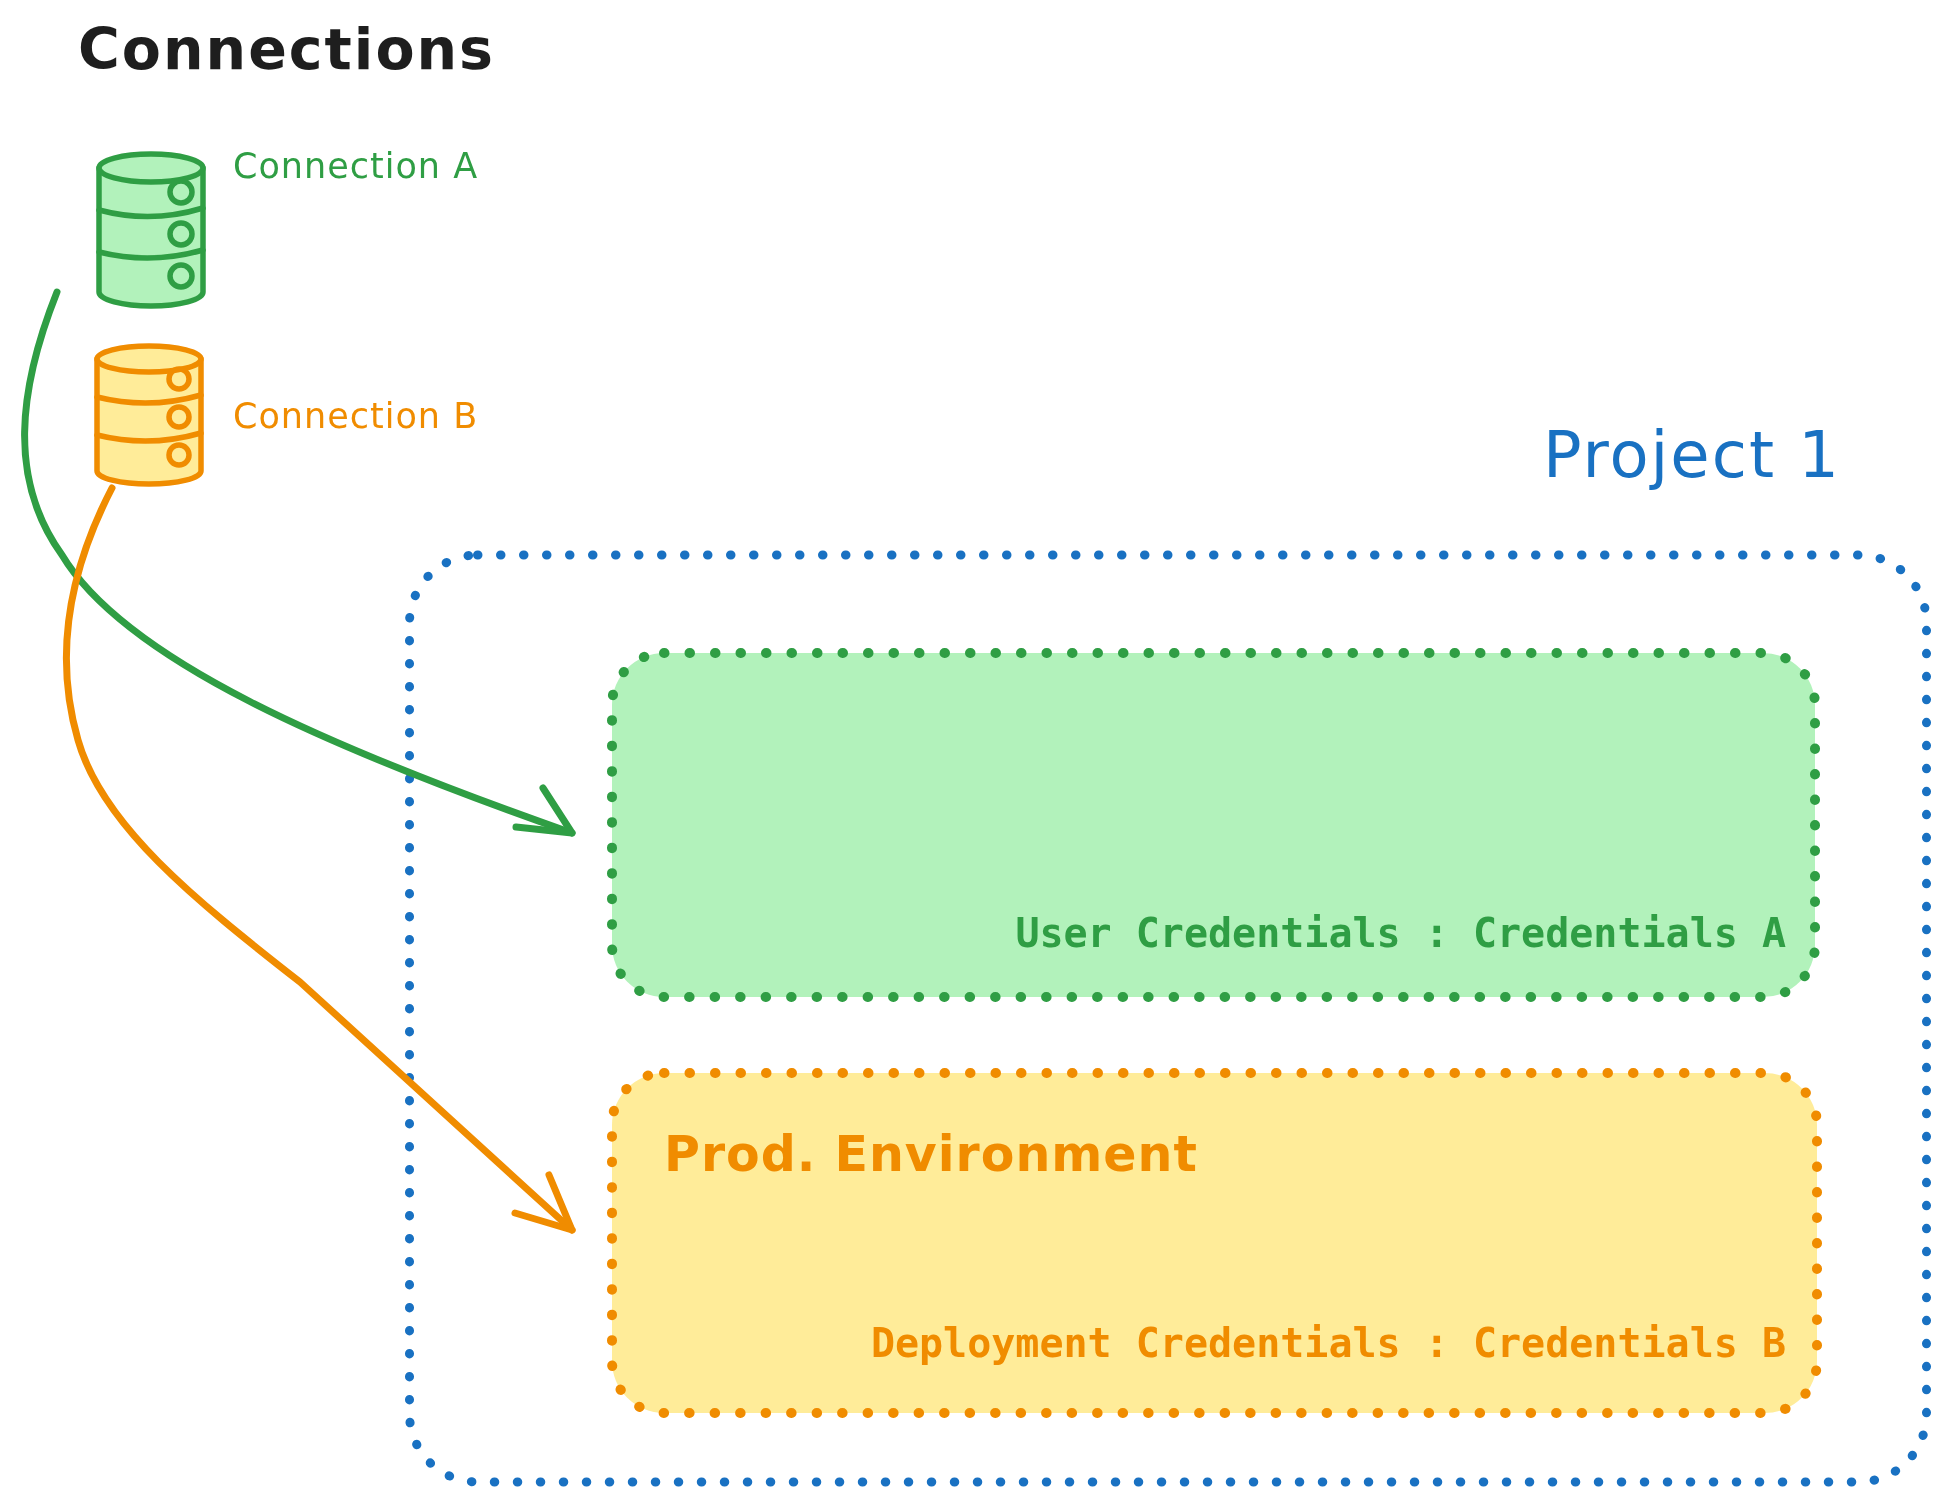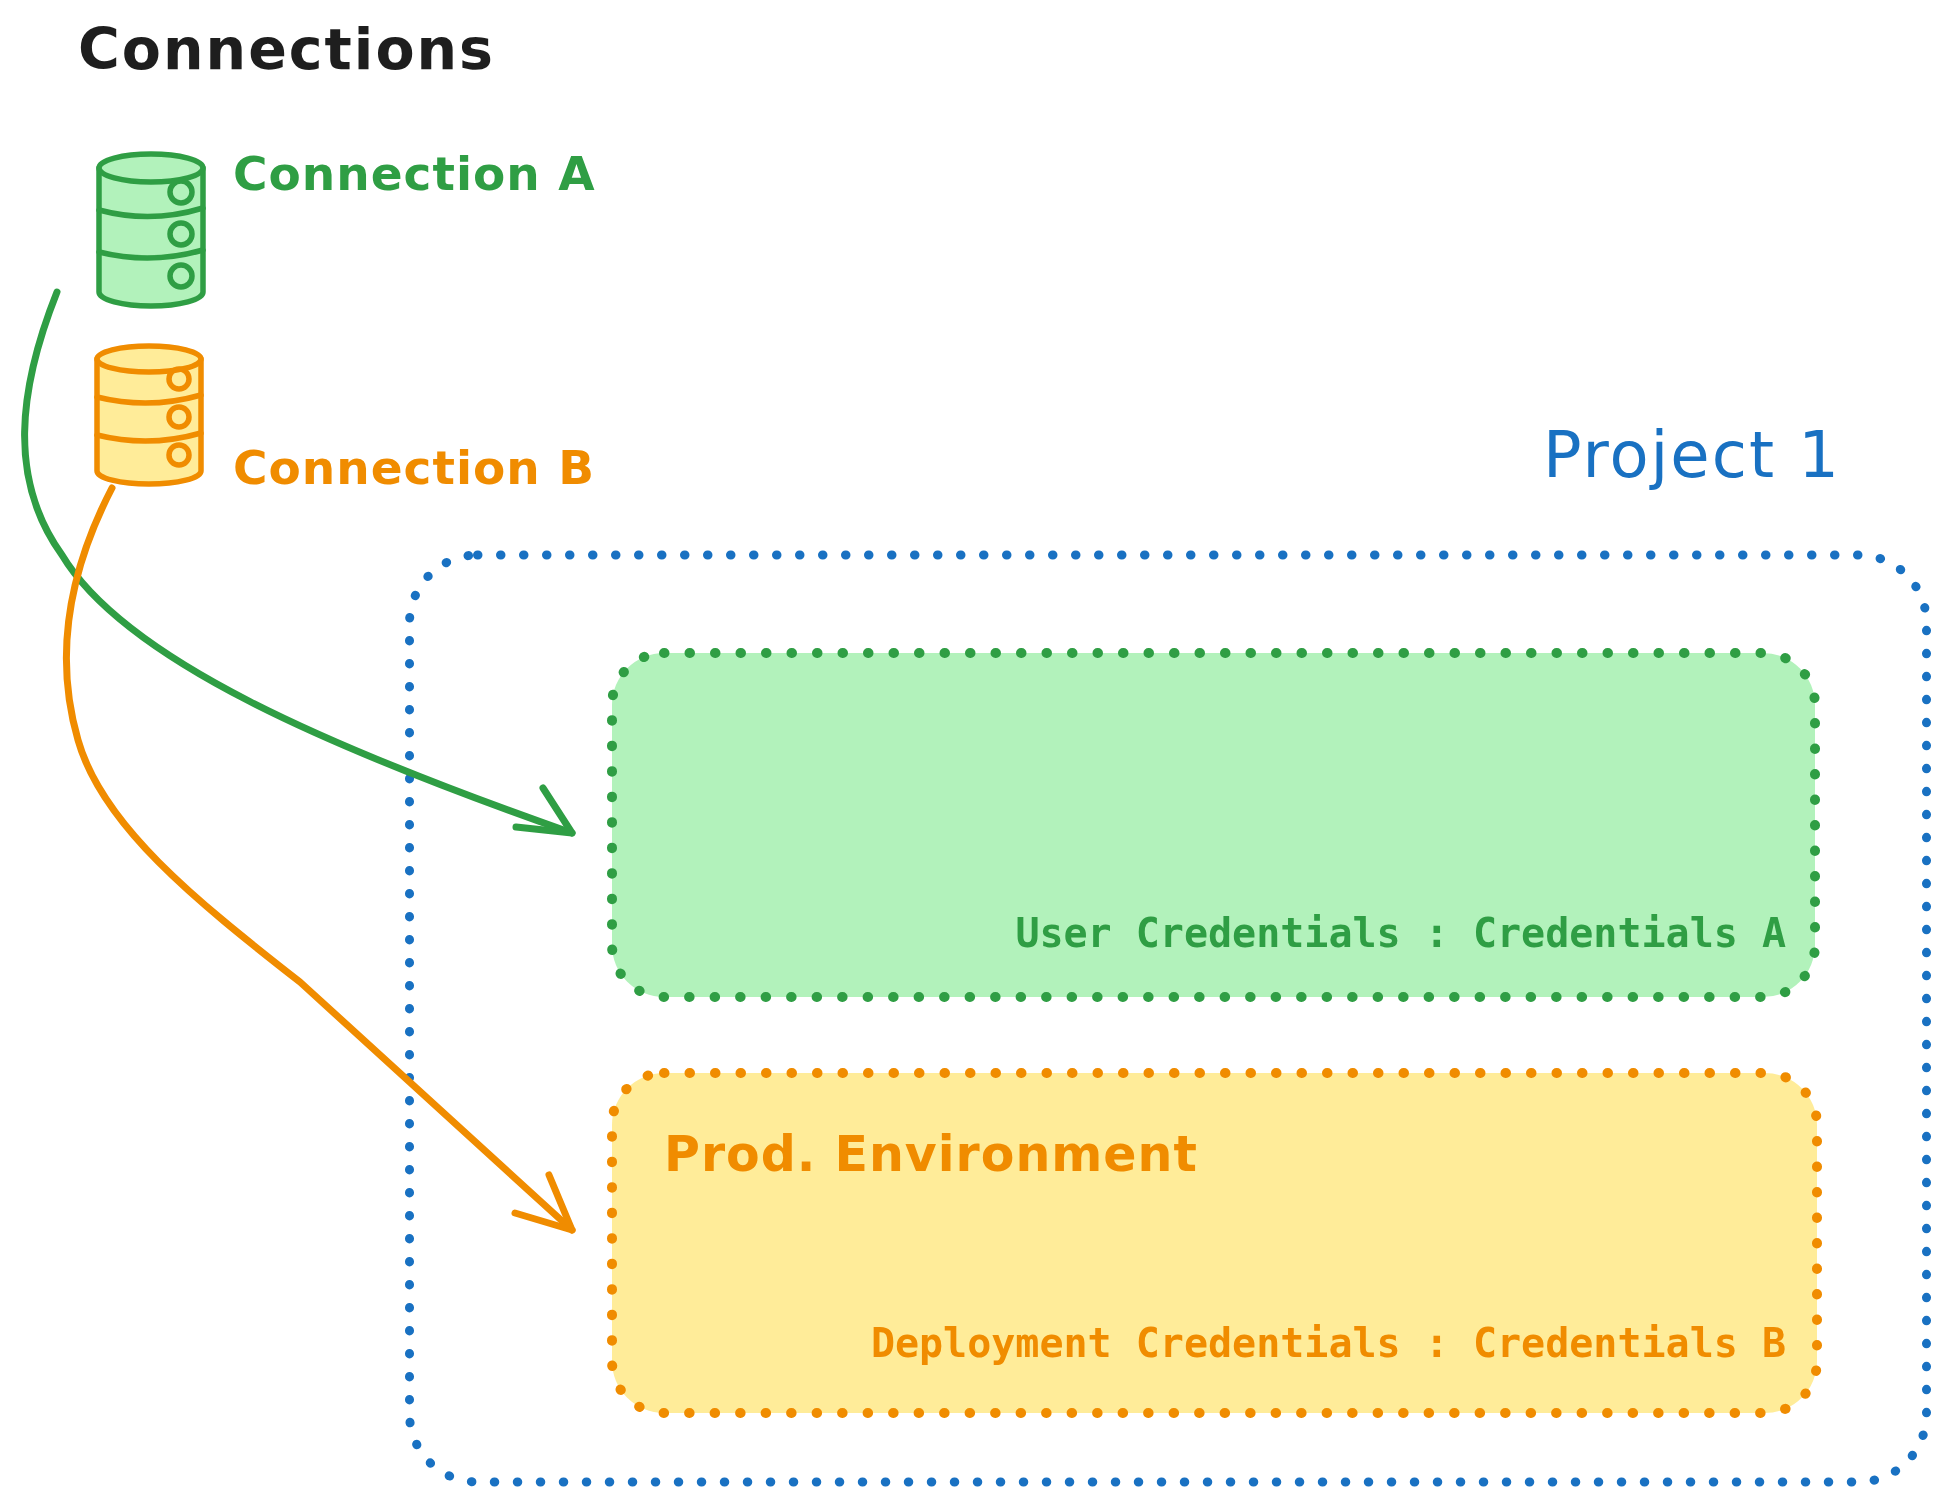--- a/index.html
+++ b/index.html
@@ -17,23 +17,23 @@
     width: 1948px;
     height: 1506px;
   }
   .label { position: absolute; white-space: nowrap; }
 
   .diagram-title {
     left: 78px; top: 16px;
     font-size: 57px; font-weight: 700;
     color: #1e1e1e; letter-spacing: 2px;
   }
-  .conn-label { font-size: 47px; font-weight: 700; letter-spacing: 1px; }
+  .conn-label { font-size: 35px; font-weight: 400; letter-spacing: 1px; }
   .conn-a { left: 233px; top: 146px; color: #2f9e44; }
-  .conn-b { left: 233px; top: 396px; color: #f08c00; margin-top: 44px; }
+  .conn-b { left: 233px; top: 396px; color: #f08c00; }
 
   .project-title {
     left: 1543px; top: 418px;
     font-size: 64px; font-weight: 400;
     color: #1971c2; letter-spacing: 2px;
   }
 
   .env-name { font-size: 49px; font-weight: 600; letter-spacing: 1px; }
   .dev-name  { left: 662px; top: 692px;  color: #2f9e44; }
   .prod-name { left: 664px; top: 1106px; color: #f08c00; margin-top: 20px; }

